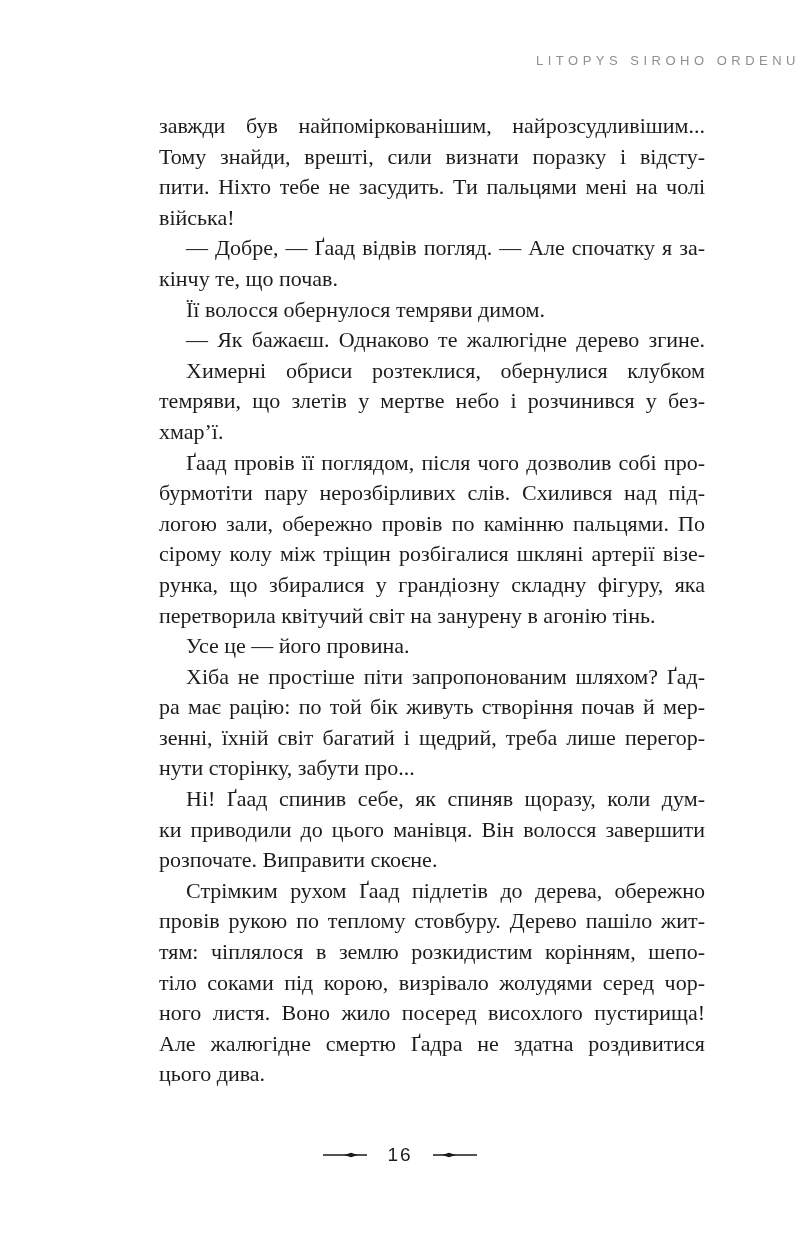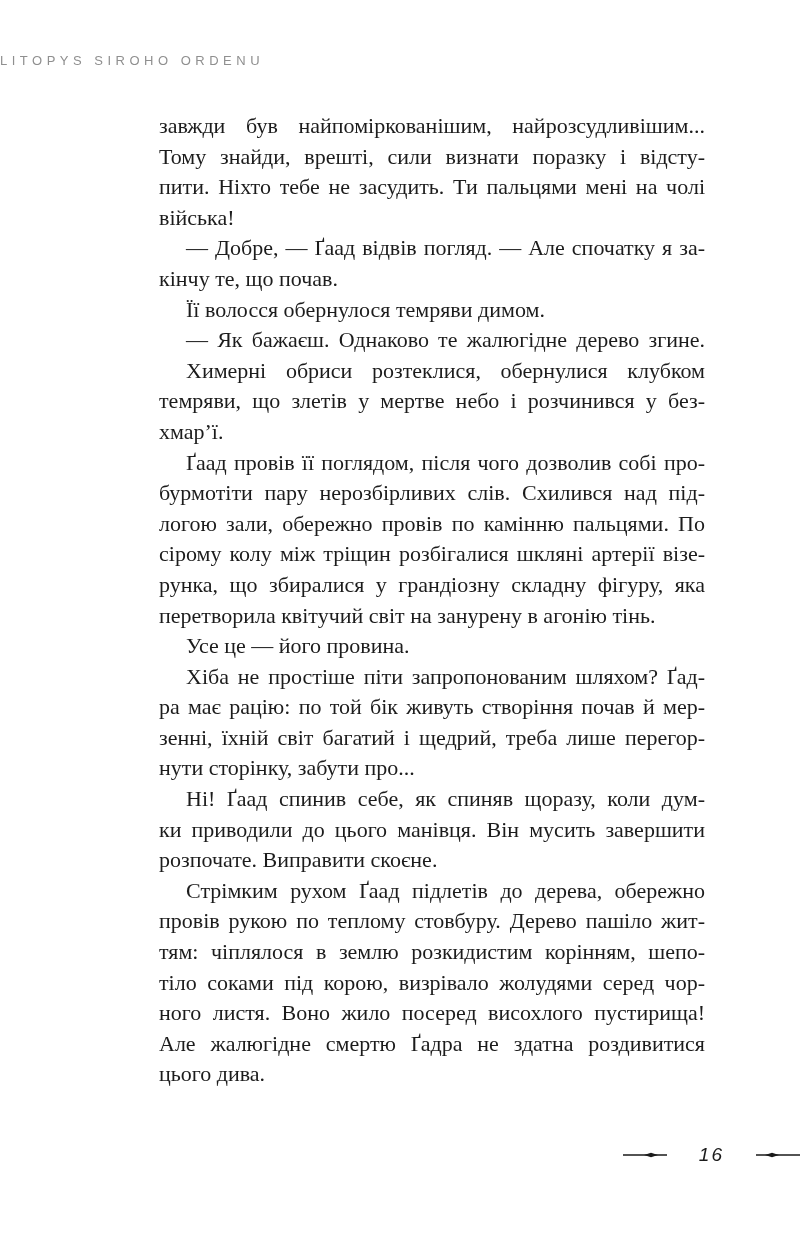--- a/index.html
+++ b/index.html
@@ -13,21 +13,21 @@
     height: 1238px;
     background: #ffffff;
     overflow: hidden;
     font-family: "Liberation Serif", "DejaVu Serif", serif;
   }
   .running-header {
     position: absolute;
     top: 53px;
     left: 0;
     width: 800px;
-    text-align: left;
+    text-align: right;
     font-family: "Liberation Sans", "DejaVu Sans", sans-serif;
     font-size: 13px;
     font-weight: 400;
     letter-spacing: 4.5px;
     color: #8f8f8f;
     white-space: nowrap;
   }
   .text-block {
     position: absolute;
     top: 111px;
@@ -58,23 +58,22 @@
     text-indent: 27px;
   }
   .footer {
     position: absolute;
     top: 1140px;
     left: 0;
     width: 800px;
     height: 30px;
     display: flex;
     align-items: center;
-    justify-content: flex-end;
-    gap: 32px;
-    font-style: italic;
+    justify-content: center;
+    gap: 20px;
   }
   .page-number {
     font-family: "Liberation Sans", "DejaVu Sans", sans-serif;
     font-size: 19px;
     letter-spacing: 2px;
     color: #1c1c1c;
   }
   .ornament {
     display: block;
   }
@@ -120,21 +119,21 @@
         <span class="line indent last">Усе це — його провина.</span>
       </p>
       <p class="para">
         <span class="line indent">Хіба не простіше піти запропонованим шляхом? Ґад-</span>
         <span class="line">ра має рацію: по той бік живуть створіння почав й мер-</span>
         <span class="line">зенні, їхній світ багатий і щедрий, треба лише перегор-</span>
         <span class="line last">нути сторінку, забути про...</span>
       </p>
       <p class="para">
         <span class="line indent">Ні! Ґаад спинив себе, як спиняв щоразу, коли дум-</span>
-        <span class="line">ки приводили до цього манівця. Він мусить завершити</span>
+        <span class="line">ки приводили до цього манівця. Він волосся завершити</span>
         <span class="line last">розпочате. Виправити скоєне.</span>
       </p>
       <p class="para">
         <span class="line indent">Стрімким рухом Ґаад підлетів до дерева, обережно</span>
         <span class="line">провів рукою по теплому стовбуру. Дерево пашіло жит-</span>
         <span class="line">тям: чіплялося в землю розкидистим корінням, шепо-</span>
         <span class="line">тіло соками під корою, визрівало жолудями серед чор-</span>
         <span class="line">ного листя. Воно жило посеред висохлого пустирища!</span>
         <span class="line">Але жалюгідне смертю Ґадра не здатна роздивитися</span>
         <span class="line last">цього дива.</span>

